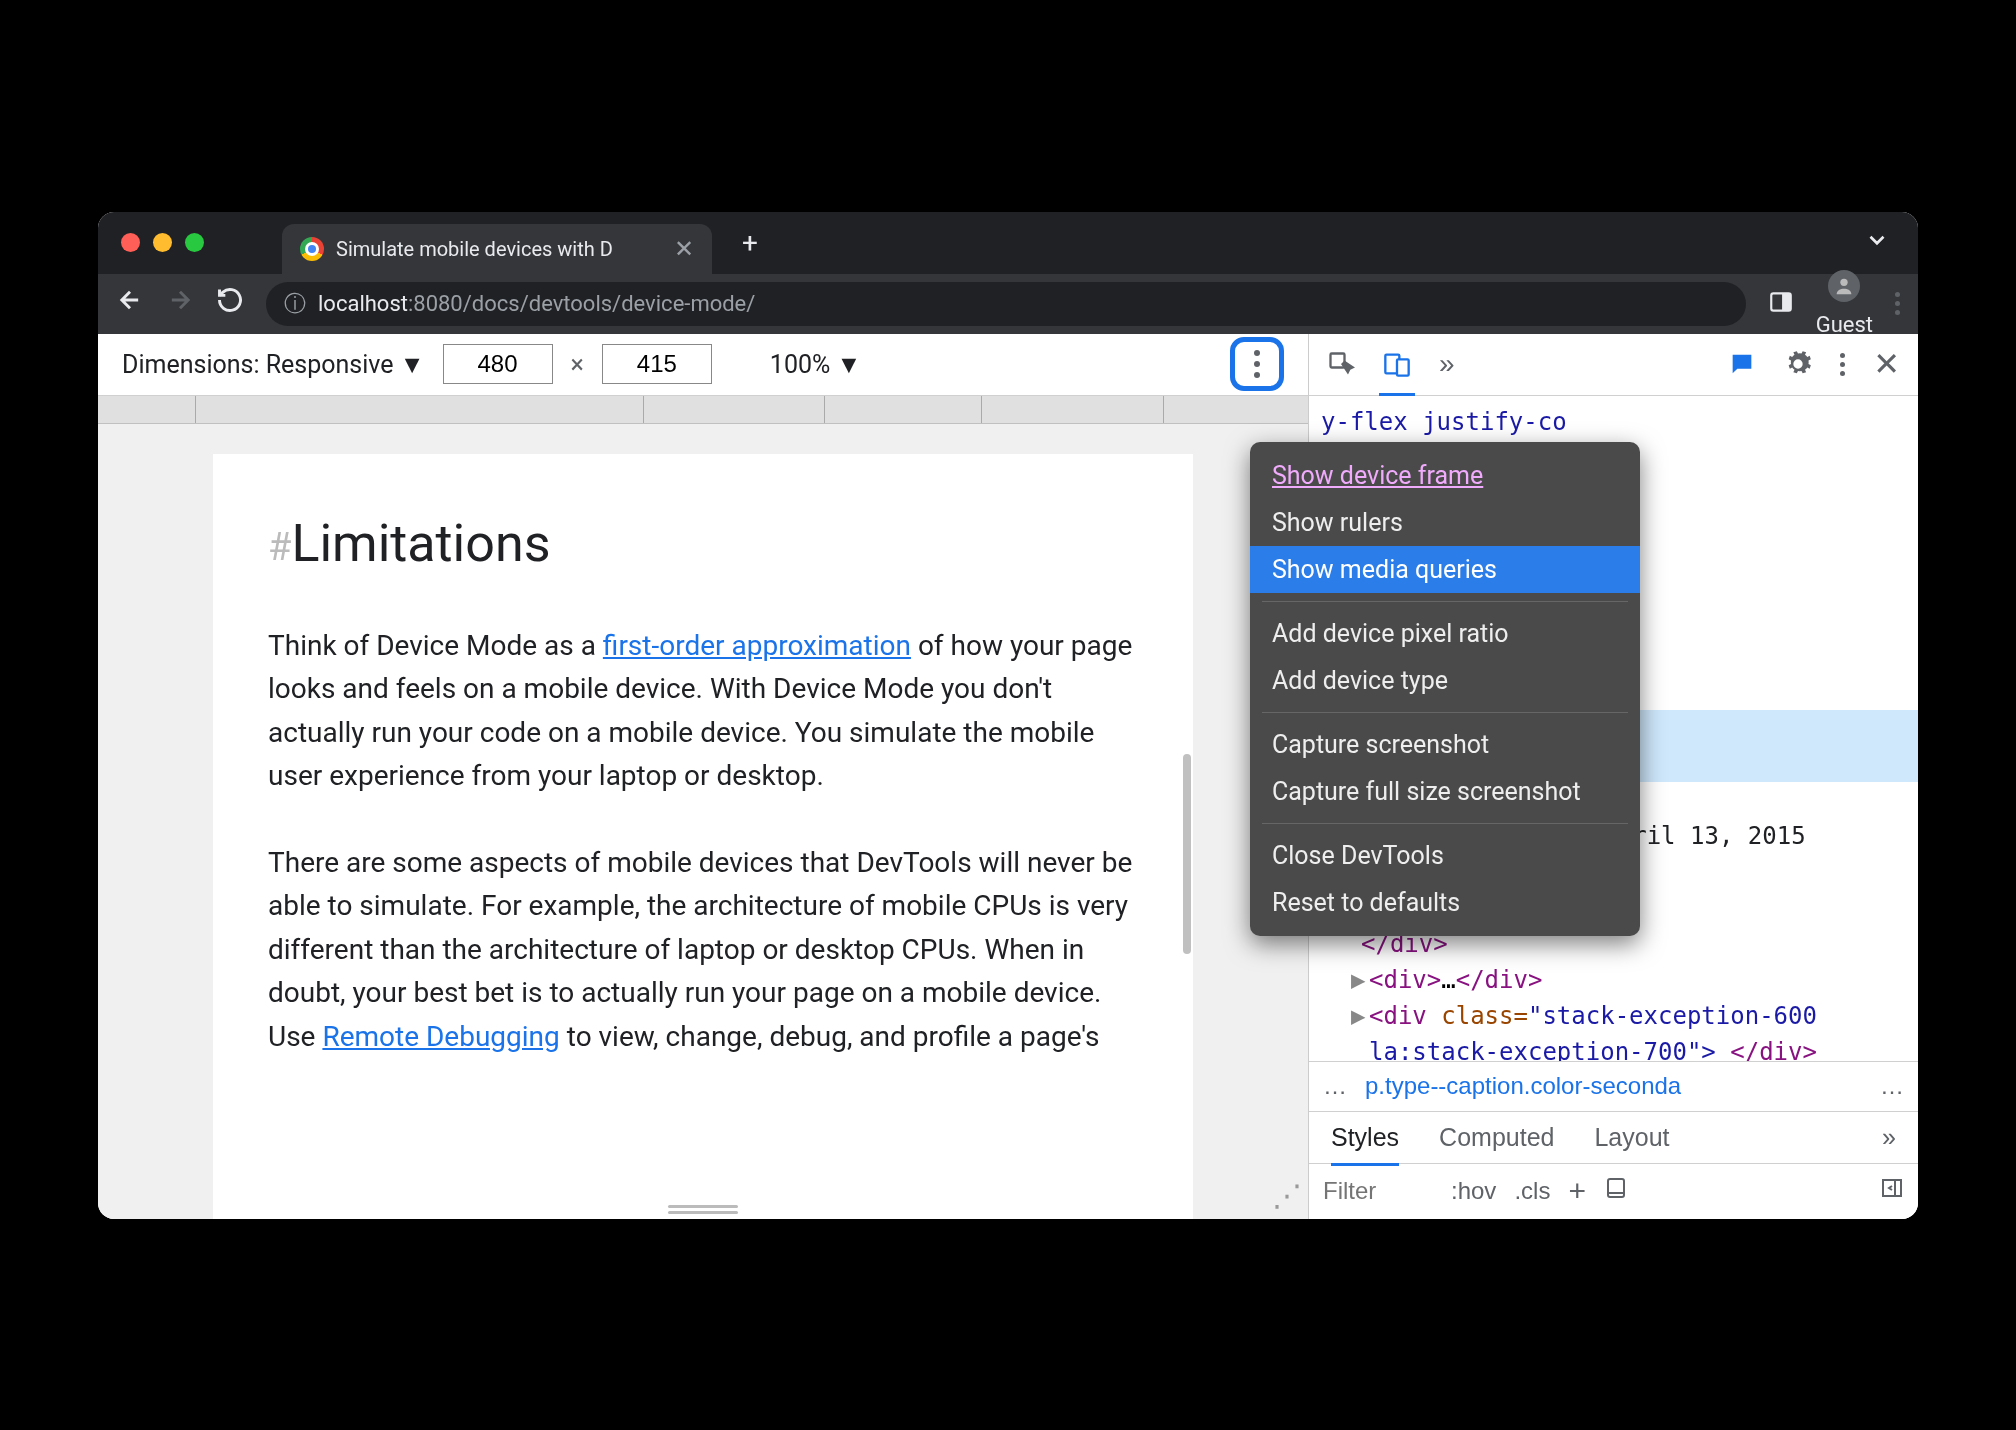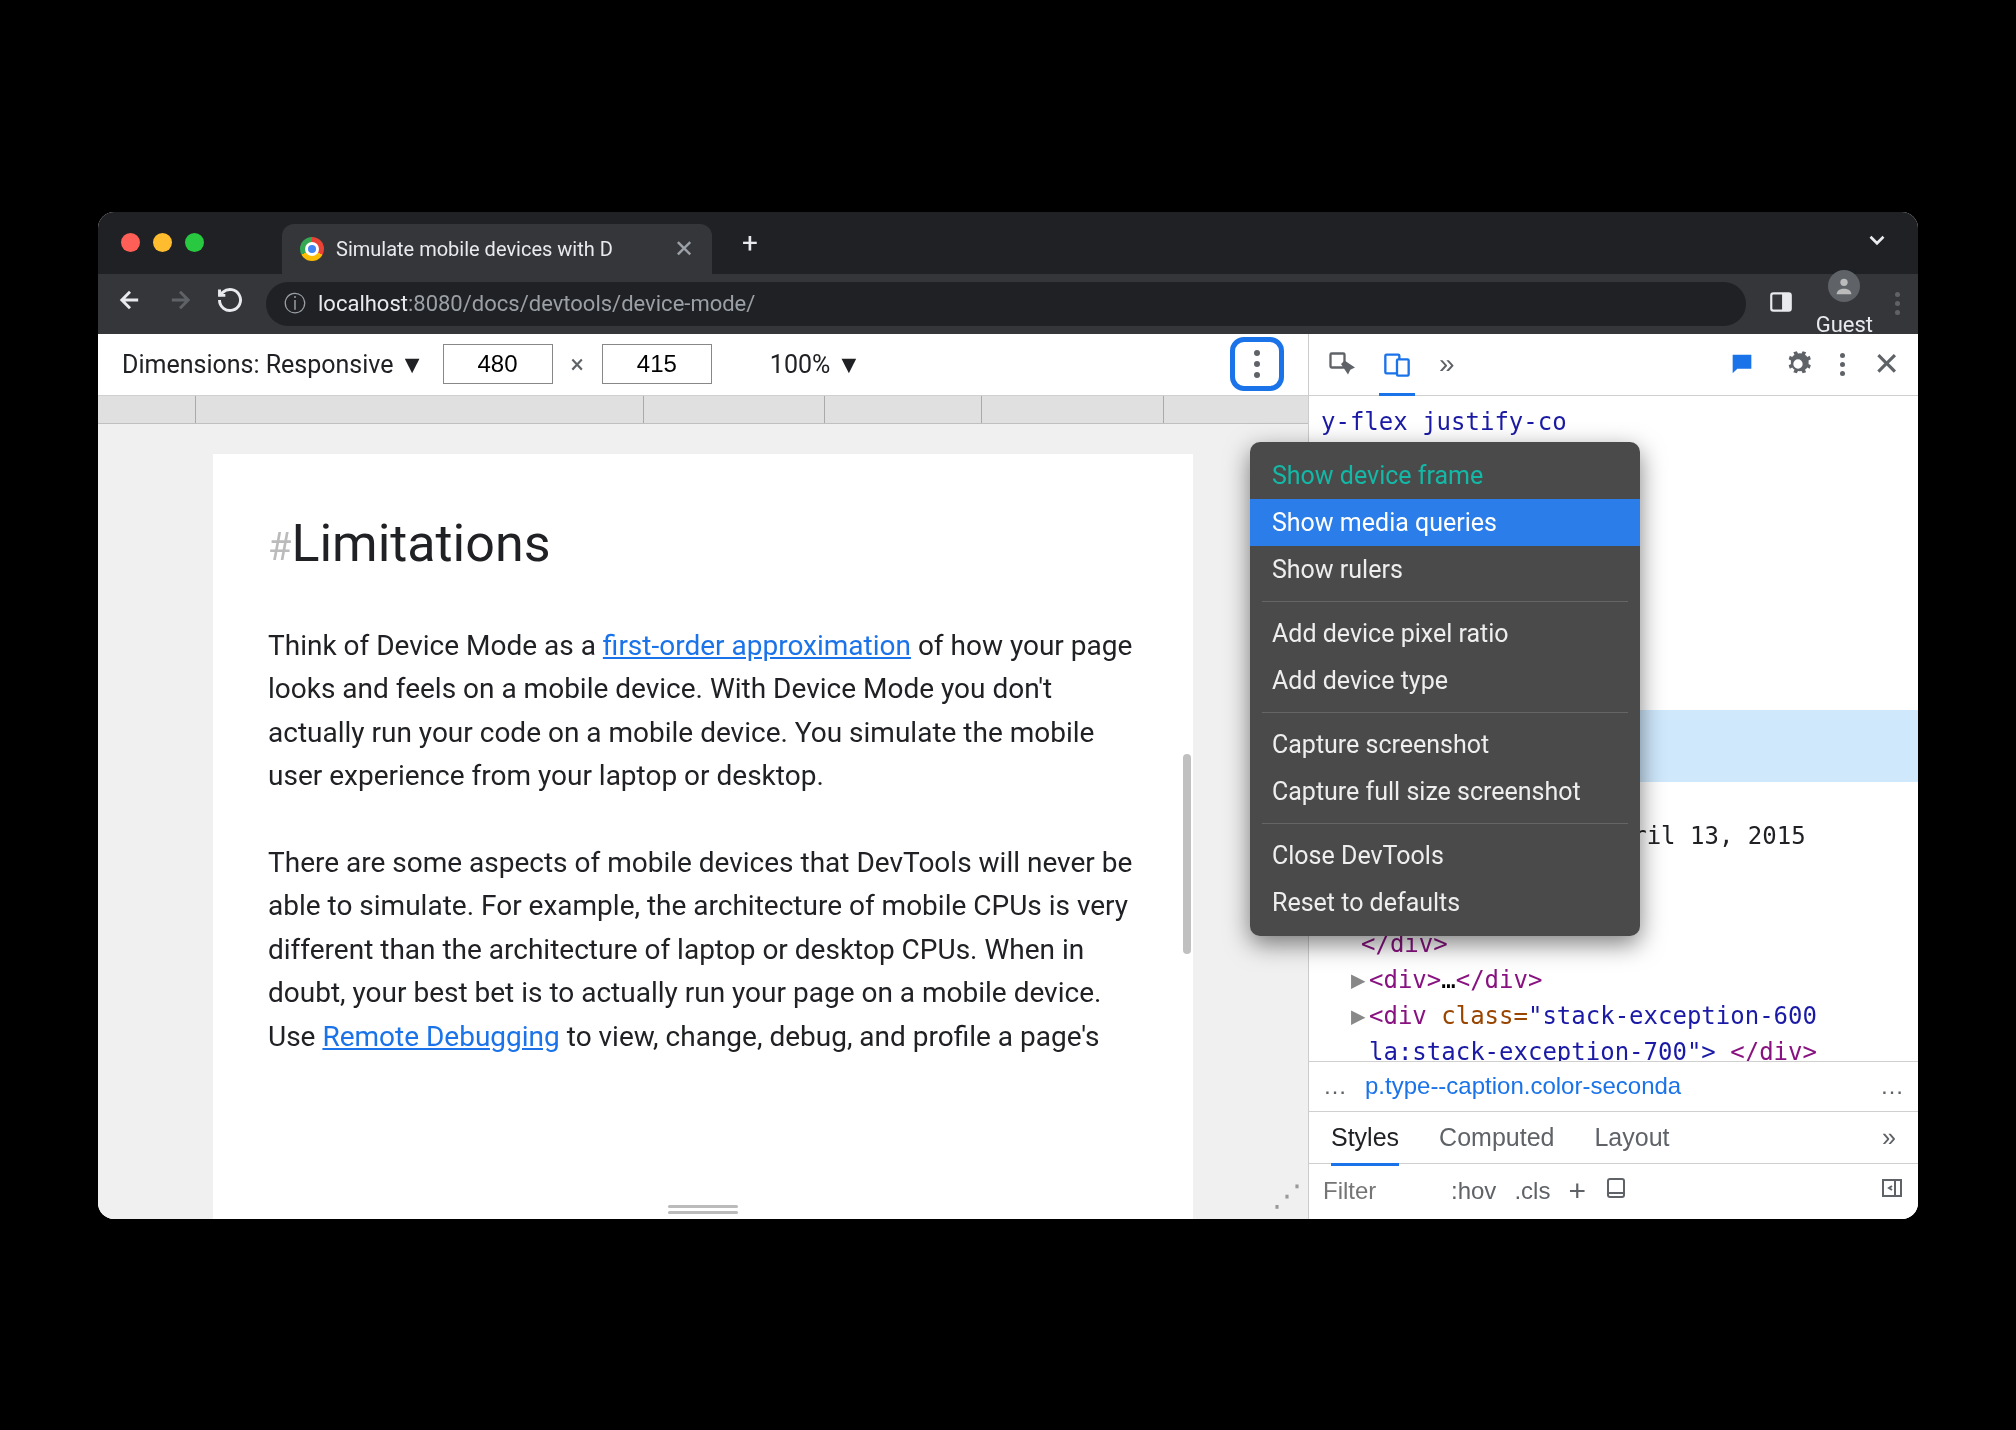--- a/index.html
+++ b/index.html
@@ -252,21 +252,21 @@
     background: #4a4a4a;
     border-radius: 10px;
     padding: 10px 0;
     width: 390px;
     color: #eee;
     font-size: 25px;
     box-shadow: 0 8px 24px rgba(0,0,0,0.5);
     z-index: 100;
   }
   .ctx-menu .item { padding: 9px 22px; cursor:pointer;}
-  .ctx-menu .item.disabled { color: #14b8a6; }
+  .ctx-menu .item.disabled { color: #f0abfc; text-decoration: underline; }
   .ctx-menu .item.sel { background: #2b7de9; color:#fff;}
   .ctx-menu hr { border:none;border-top:1px solid #666; margin: 8px 12px;}
 </style>
 </head>
 <body>
 
 <div class="window">
 
   <div class="tabbar">
     <div class="traffic">
@@ -470,22 +470,22 @@
           <svg width="24" height="24" viewBox="0 0 24 24" fill="none" stroke="#5f6368" stroke-width="2">
               <rect x="3" y="4" width="18" height="16"></rect>
               <path d="M15 4v16M12 10l-3 2 3 2"></path>
             </svg>
         </span>
       </div>
     </div>
 
     <div class="ctx-menu">
       <div class="item disabled">Show device frame</div>
+      <div class="item">Show rulers</div>
       <div class="item sel">Show media queries</div>
-      <div class="item">Show rulers</div>
       <hr>
       <div class="item">Add device pixel ratio</div>
       <div class="item">Add device type</div>
       <hr>
       <div class="item">Capture screenshot</div>
       <div class="item">Capture full size screenshot</div>
       <hr>
       <div class="item">Close DevTools</div>
       <div class="item">Reset to defaults</div>
     </div>

